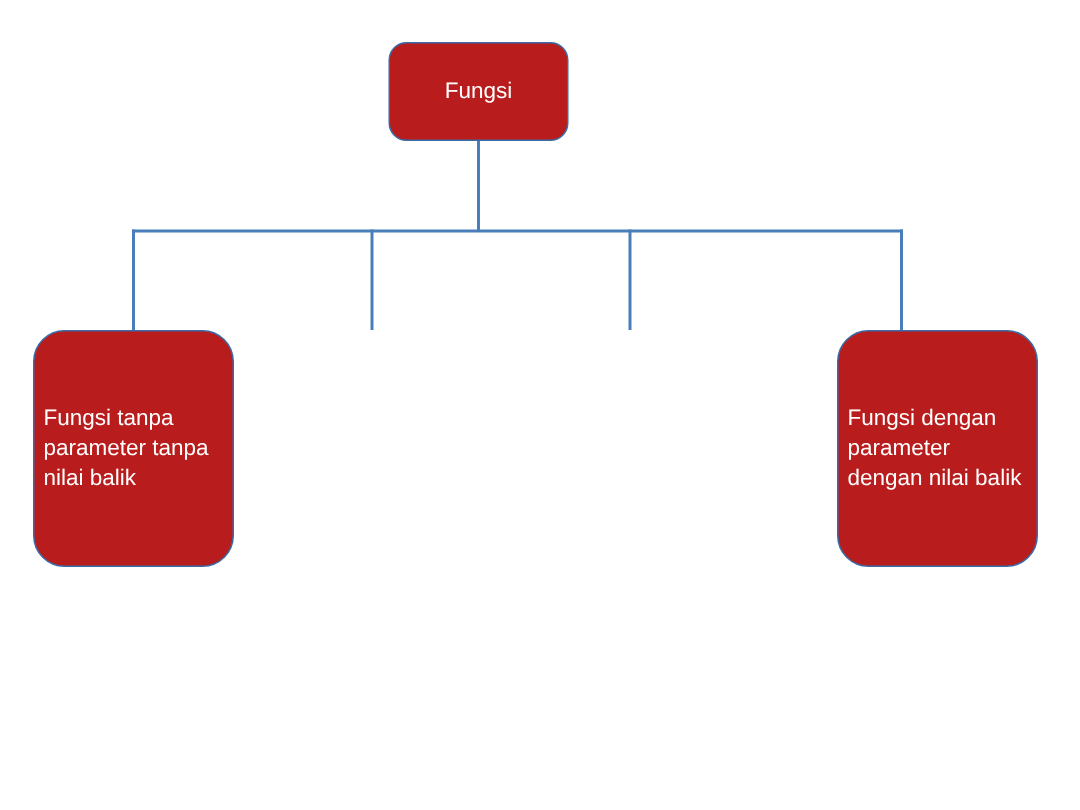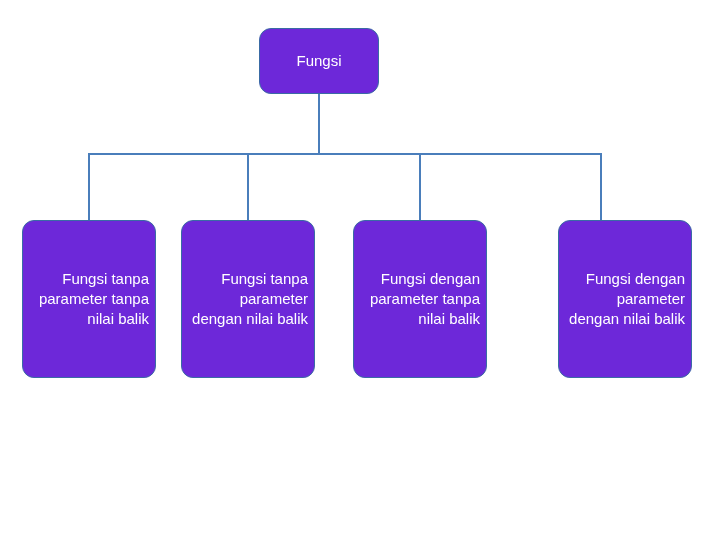--- a/index.html
+++ b/index.html
@@ -13,44 +13,45 @@
     font-family: "Liberation Sans", sans-serif;
     overflow: hidden;
   }
   #diagram {
     position: relative;
     width: 720px;
     height: 540px;
   }
   .node {
     position: absolute;
-    background: #6d28d9;
+    background: #b91c1c;
     border: 1px solid #3A6BA5;
     border-radius: 12px;
     box-sizing: border-box;
     color: #ffffff;
     display: flex;
     align-items: center;
     justify-content: center;
-    text-align: right;
+    text-align: left;
     line-height: 1.32;
     padding: 4px 6px;
   }
   .node-root {
     left: 259px;
     top: 28px;
     width: 120px;
     height: 66px;
     font-size: 15px;
   }
   .node-leaf {
     top: 220px;
     width: 134px;
     height: 158px;
     font-size: 15px;
+    border-radius: 21px;
   }
   .leaf-0 { left: 22px; }
   .leaf-1 { left: 181px; }
   .leaf-2 { left: 353px; }
   .leaf-3 { left: 534px; margin-left: 24px; }
 
   .connector {
     position: absolute;
     background: #4A7EBB;
   }
@@ -92,25 +93,19 @@
   <div class="connector drop drop-3"></div>
 
   <div class="node node-root">
     <span>Fungsi</span>
   </div>
 
   <div class="node node-leaf leaf-0">
     <span>Fungsi tanpa parameter tanpa nilai balik</span>
   </div>
 
-  <div class="node node-leaf leaf-1">
-    <span>Fungsi tanpa parameter dengan nilai balik</span>
-  </div>
 
-  <div class="node node-leaf leaf-2">
-    <span>Fungsi dengan parameter tanpa nilai balik</span>
-  </div>
 
   <div class="node node-leaf leaf-3">
     <span>Fungsi dengan parameter dengan nilai balik</span>
   </div>
 
 </div>
 
 </body></html>

